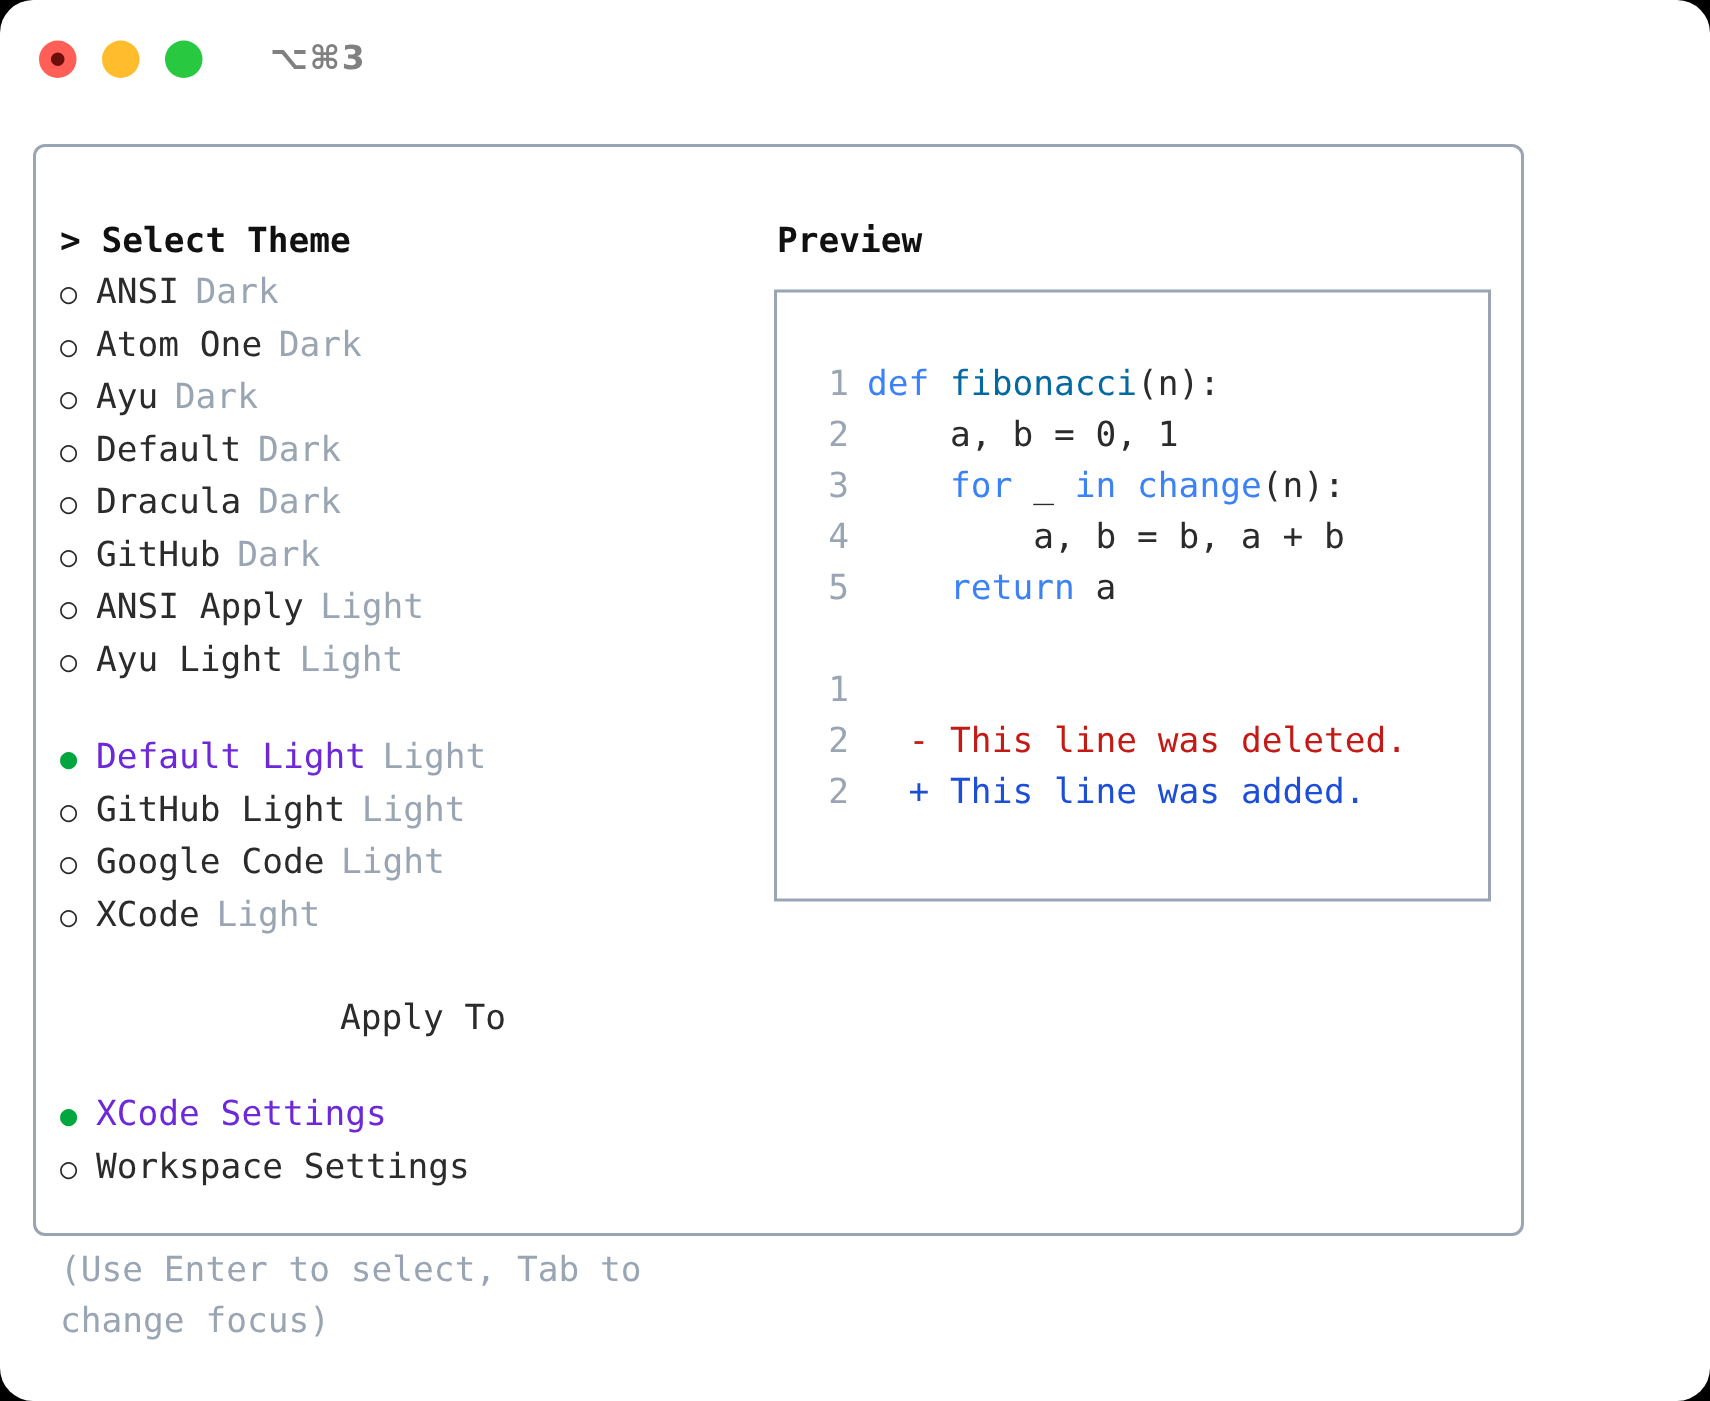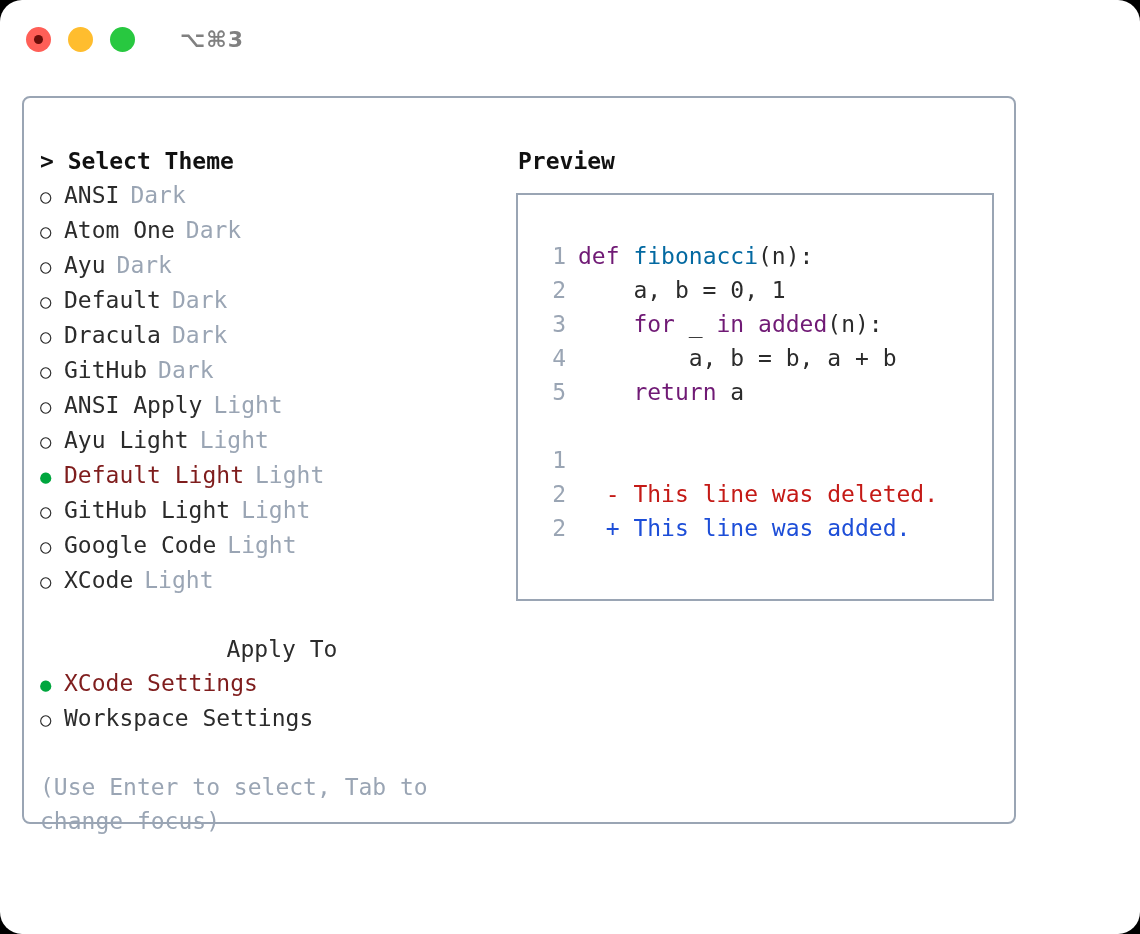--- a/index.html
+++ b/index.html
@@ -110,21 +110,21 @@
     white-space: pre;
     color: #2b2b2b;
   }
   .bullet {
     width: 24px;
     flex: none;
     color: #2b2b2b;
     font-size: 19px;
   }
   .opt-row.selected .bullet { color: #00a63e; }
-  .opt-row.selected .opt-label { color: #7f1d1d; }
+  .opt-row.selected .opt-label { color: #6d28d9; margin-top: 30px; }
   .opt-label { color: #2b2b2b; }
   .opt-tag {
     color: #9aa5b4;
     padding-left: 11px;
   }
 
   .apply-heading {
     font-size: 23px;
     line-height: 34px;
     color: #2b2b2b;
@@ -162,21 +162,21 @@
   }
   .lineno {
     width: 30px;
     flex: none;
     text-align: right;
     color: #9aa5b4;
     padding-right: 12px;
   }
   .code-text { color: #2b2b2b; }
 
-  .kw   { color: #701a75; }
+  .kw   { color: #3b82f6; }
   .fn   { color: #0369a1; }
   .plain{ color: #2b2b2b; }
 
   .diff-gap { height: 34px; }
   .d-context { color: #6b6b6b; }
   .d-del     { color: #c41a16; }
   .d-add     { color: #1d4ed8; }
 </style>
 </head>
 <body>
@@ -226,21 +226,21 @@
         <div class="hint">(Use Enter to select, Tab to change focus)</div>
       </div>
 
       <div class="right-col">
         <div class="pane-title">Preview</div>
 
         <div class="preview-box">
           <div id="code-block">
               <div class="code-line"><span class="lineno">1</span><span class="code-text"><span class="kw">def </span><span class="fn">fibonacci</span><span class="plain">(n):</span></span></div>
               <div class="code-line"><span class="lineno">2</span><span class="code-text"><span class="plain">    a, b = 0, 1</span></span></div>
-              <div class="code-line"><span class="lineno">3</span><span class="code-text"><span class="plain">    </span><span class="kw">for</span><span class="plain"> _ </span><span class="kw">in</span><span class="plain"> </span><span class="kw">added</span><span class="plain">(n):</span></span></div>
+              <div class="code-line"><span class="lineno">3</span><span class="code-text"><span class="plain">    </span><span class="kw">for</span><span class="plain"> _ </span><span class="kw">in</span><span class="plain"> </span><span class="kw">change</span><span class="plain">(n):</span></span></div>
               <div class="code-line"><span class="lineno">4</span><span class="code-text"><span class="plain">        a, b = b, a + b</span></span></div>
               <div class="code-line"><span class="lineno">5</span><span class="code-text"><span class="plain">    </span><span class="kw">return</span><span class="plain"> a</span></span></div>
             </div>
           <div class="diff-gap"></div>
           <div id="diff-block">
               <div class="code-line"><span class="lineno">1</span></div>
               <div class="code-line"><span class="lineno">2</span><span class="d-del"><span>  - </span><span>This line was deleted.</span></span></div>
               <div class="code-line"><span class="lineno">2</span><span class="d-add"><span>  + </span><span>This line was added.</span></span></div>
             </div>
         </div>

